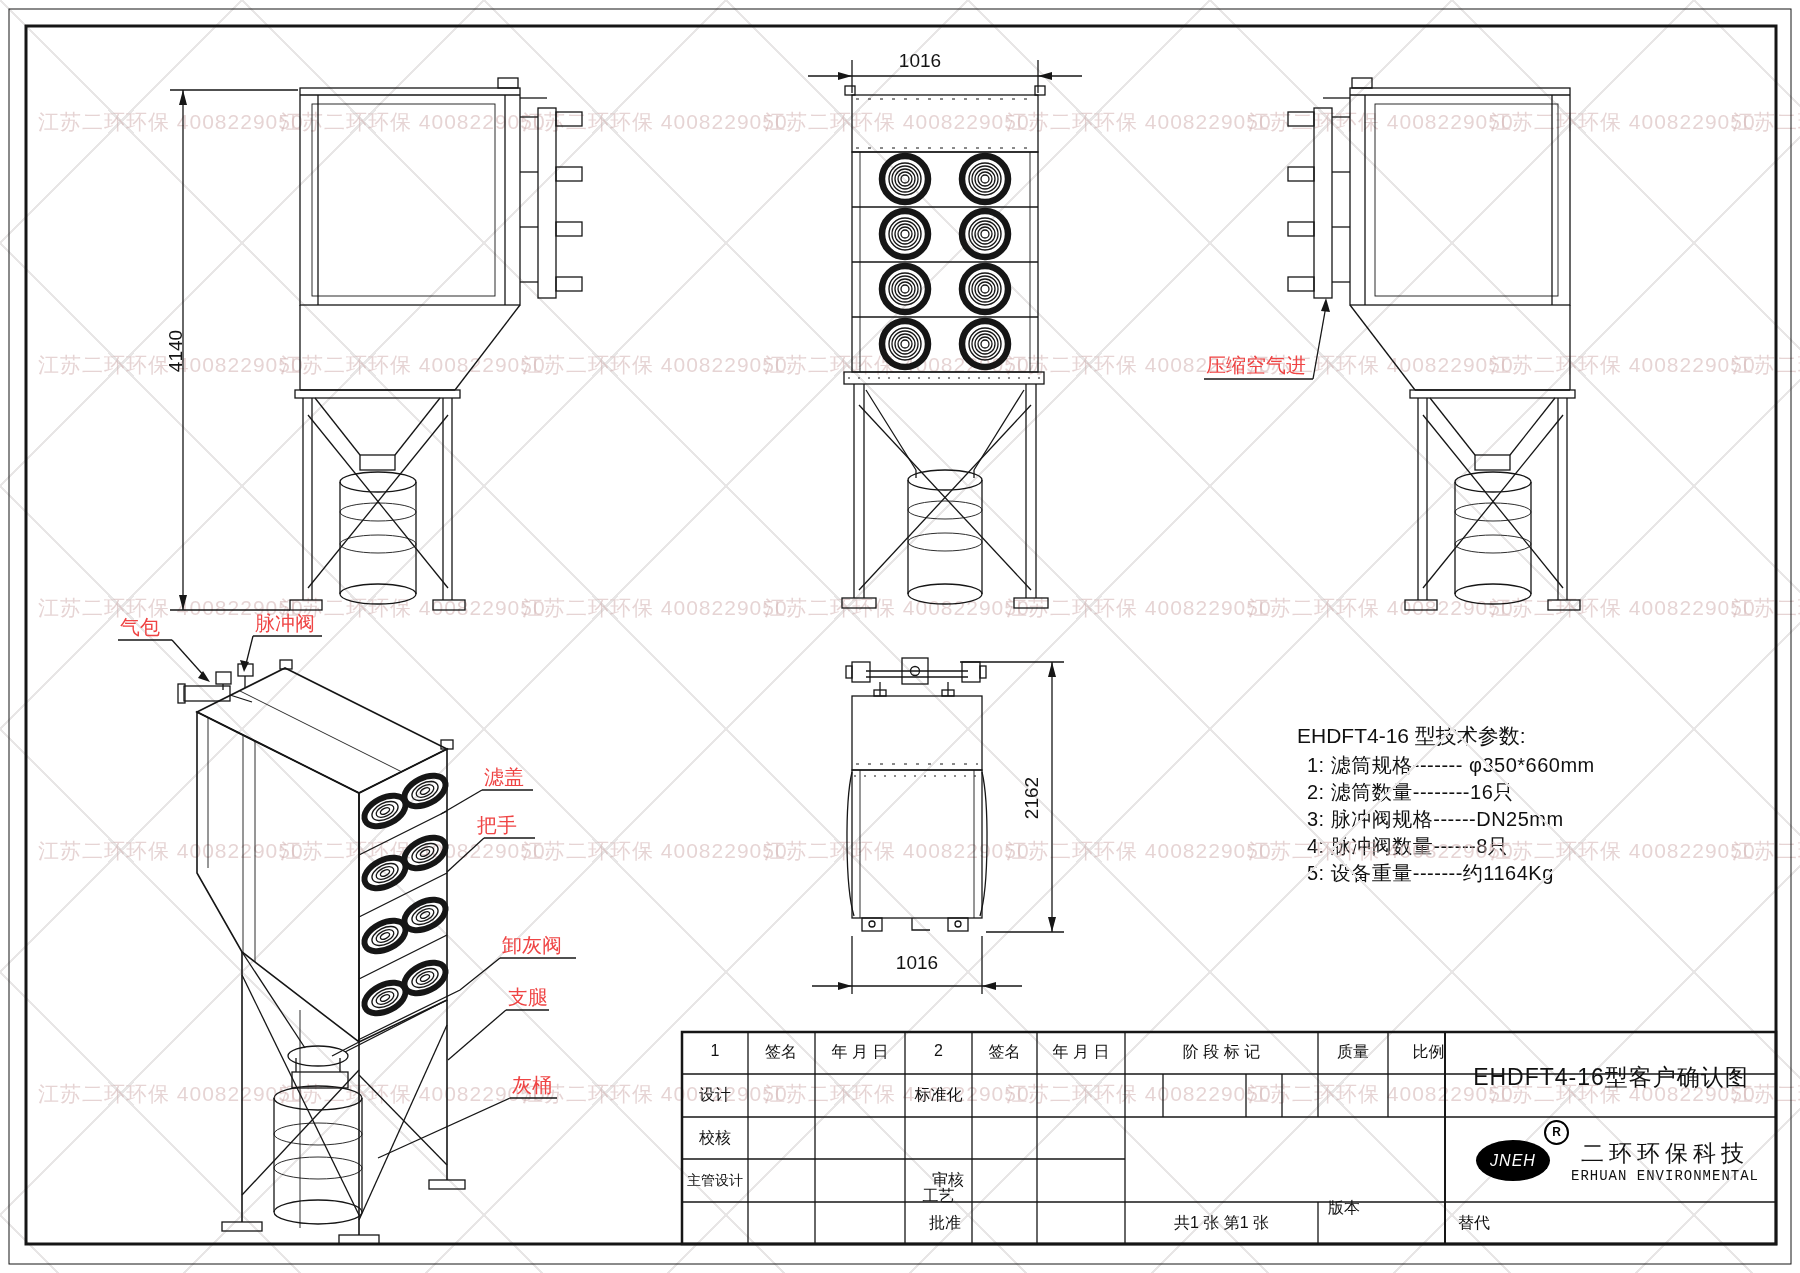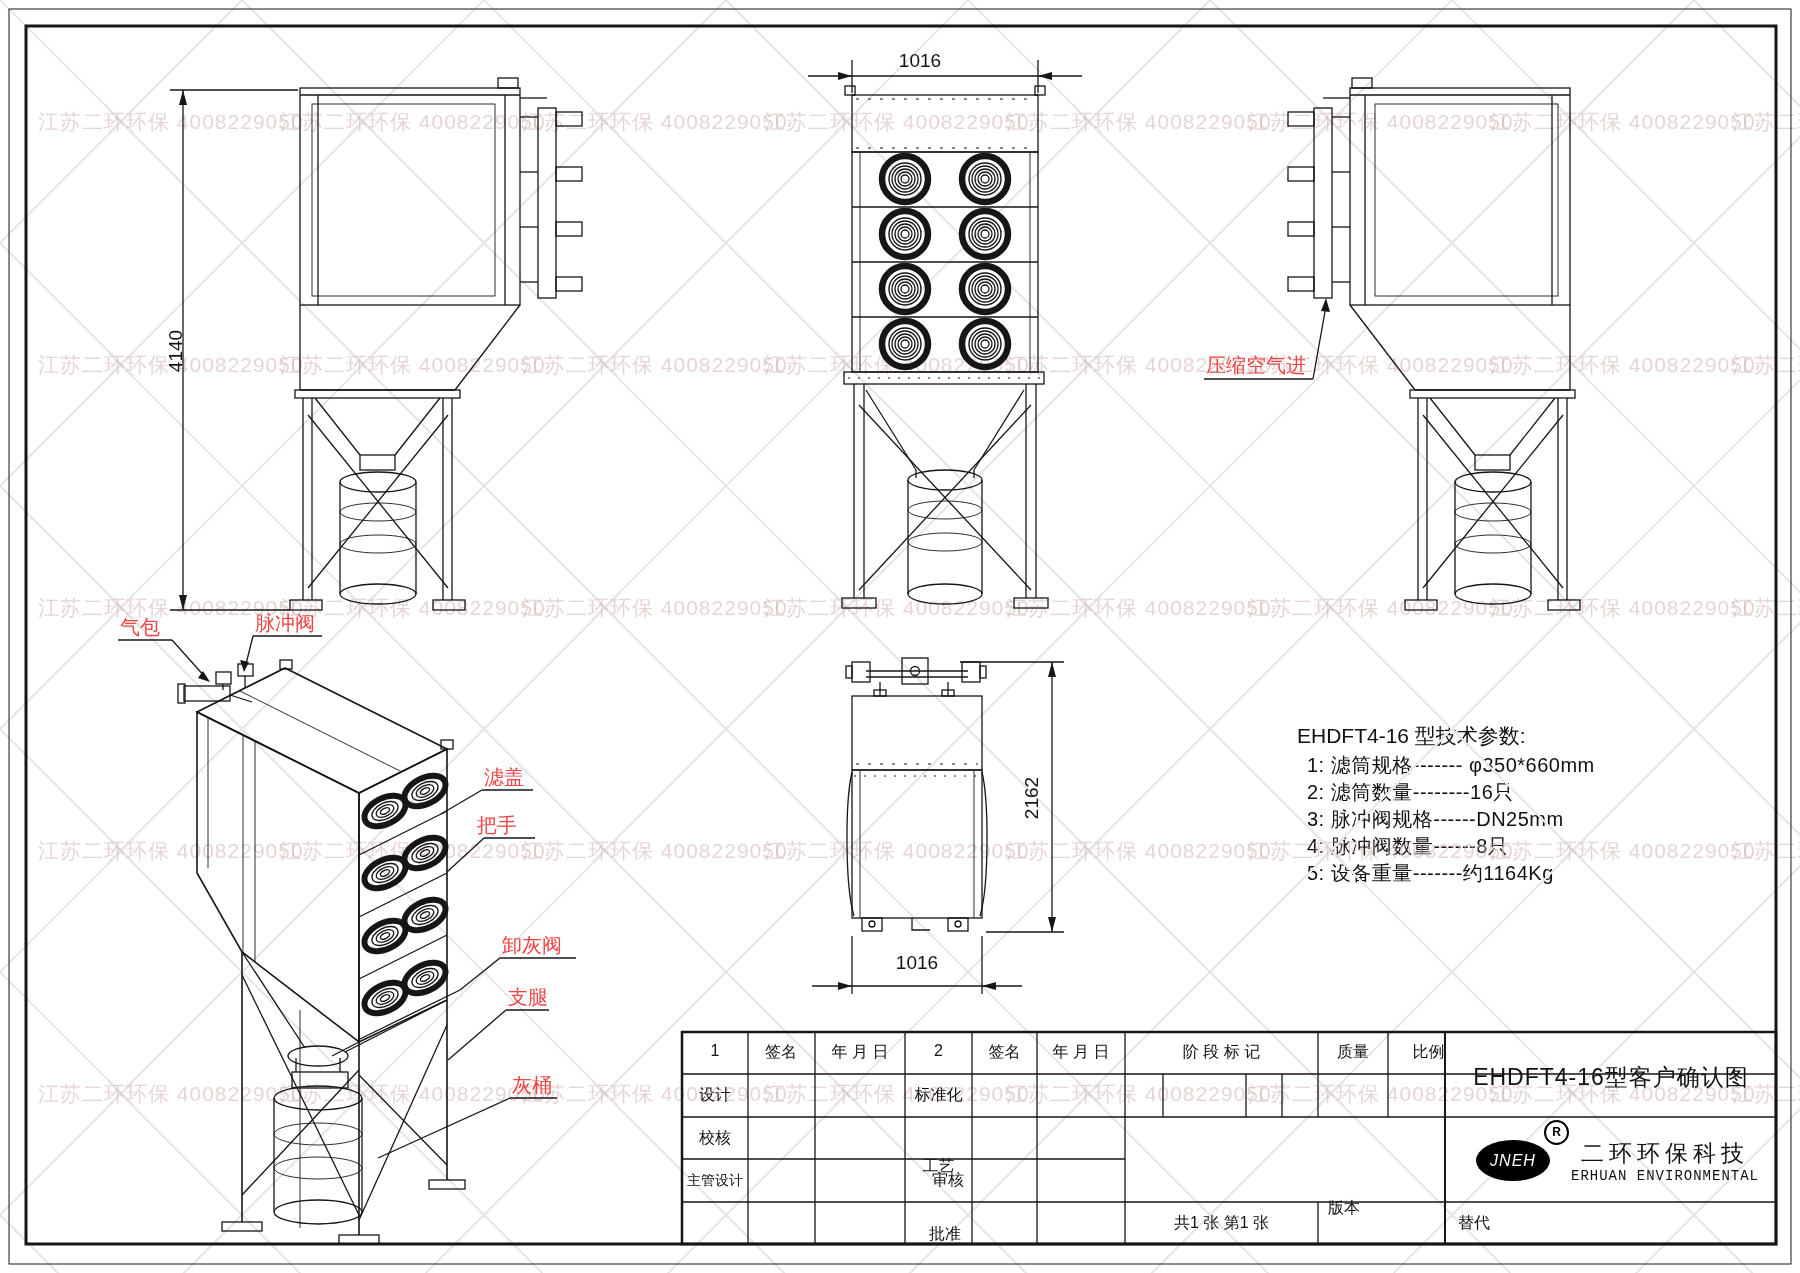--- a/index.html
+++ b/index.html
@@ -432,24 +432,24 @@
     <div class="tb ctr" style="left:907px;top:1042px;width:63px;">2</div>
     <div class="tb ctr" style="left:974px;top:1042px;width:61px;">签名</div>
     <div class="tb ctr" style="left:1039px;top:1042px;width:84px;">年 月 日</div>
     <div class="tb ctr" style="left:1127px;top:1042px;width:189px;">阶 段 标 记</div>
     <div class="tb ctr" style="left:1320px;top:1042px;width:66px;">质量</div>
     <div class="tb ctr" style="left:1390px;top:1042px;width:77px;">比例</div>
 
     <div class="tb ctr" style="left:690px;top:1085px;width:50px;">设计</div>
     <div class="tb ctr" style="left:907px;top:1085px;width:63px;">标准化</div>
     <div class="tb ctr" style="left:690px;top:1128px;width:50px;">校核</div>
-    <div class="tb ctr" style="left:907px;top:1156px;width:63px;">工艺</div>
+    <div class="tb ctr" style="left:907px;top:1186px;width:63px;">工艺</div>
     <div class="tb ctr tb-sm" style="left:684px;top:1172px;width:62px;">主管设计</div>
     <div class="tb ctr" style="left:907px;top:1170px;width:82px;">审核</div>
-    <div class="tb ctr" style="left:907px;top:1213px;width:76px;margin-top:11px;">批准</div>
+    <div class="tb ctr" style="left:907px;top:1213px;width:76px;">批准</div>
 
     <div class="tb ctr" style="left:1127px;top:1213px;width:189px;">共1 张  第1 张</div>
     <div class="tb" style="left:1328px;top:1198px;">版本</div>
     <div class="tb" style="left:1458px;top:1213px;">替代</div>
 
     <div class="tb tb-title ctr" style="left:1455px;top:1062px;width:312px;">EHDFT4-16型客户确认图</div>
 
     <div class="logo-oval">JNEH</div>
     <div class="logo-reg">R</div>
     <div class="tb co-cn ctr" style="left:1570px;top:1138px;width:190px;">二环环保科技</div>

